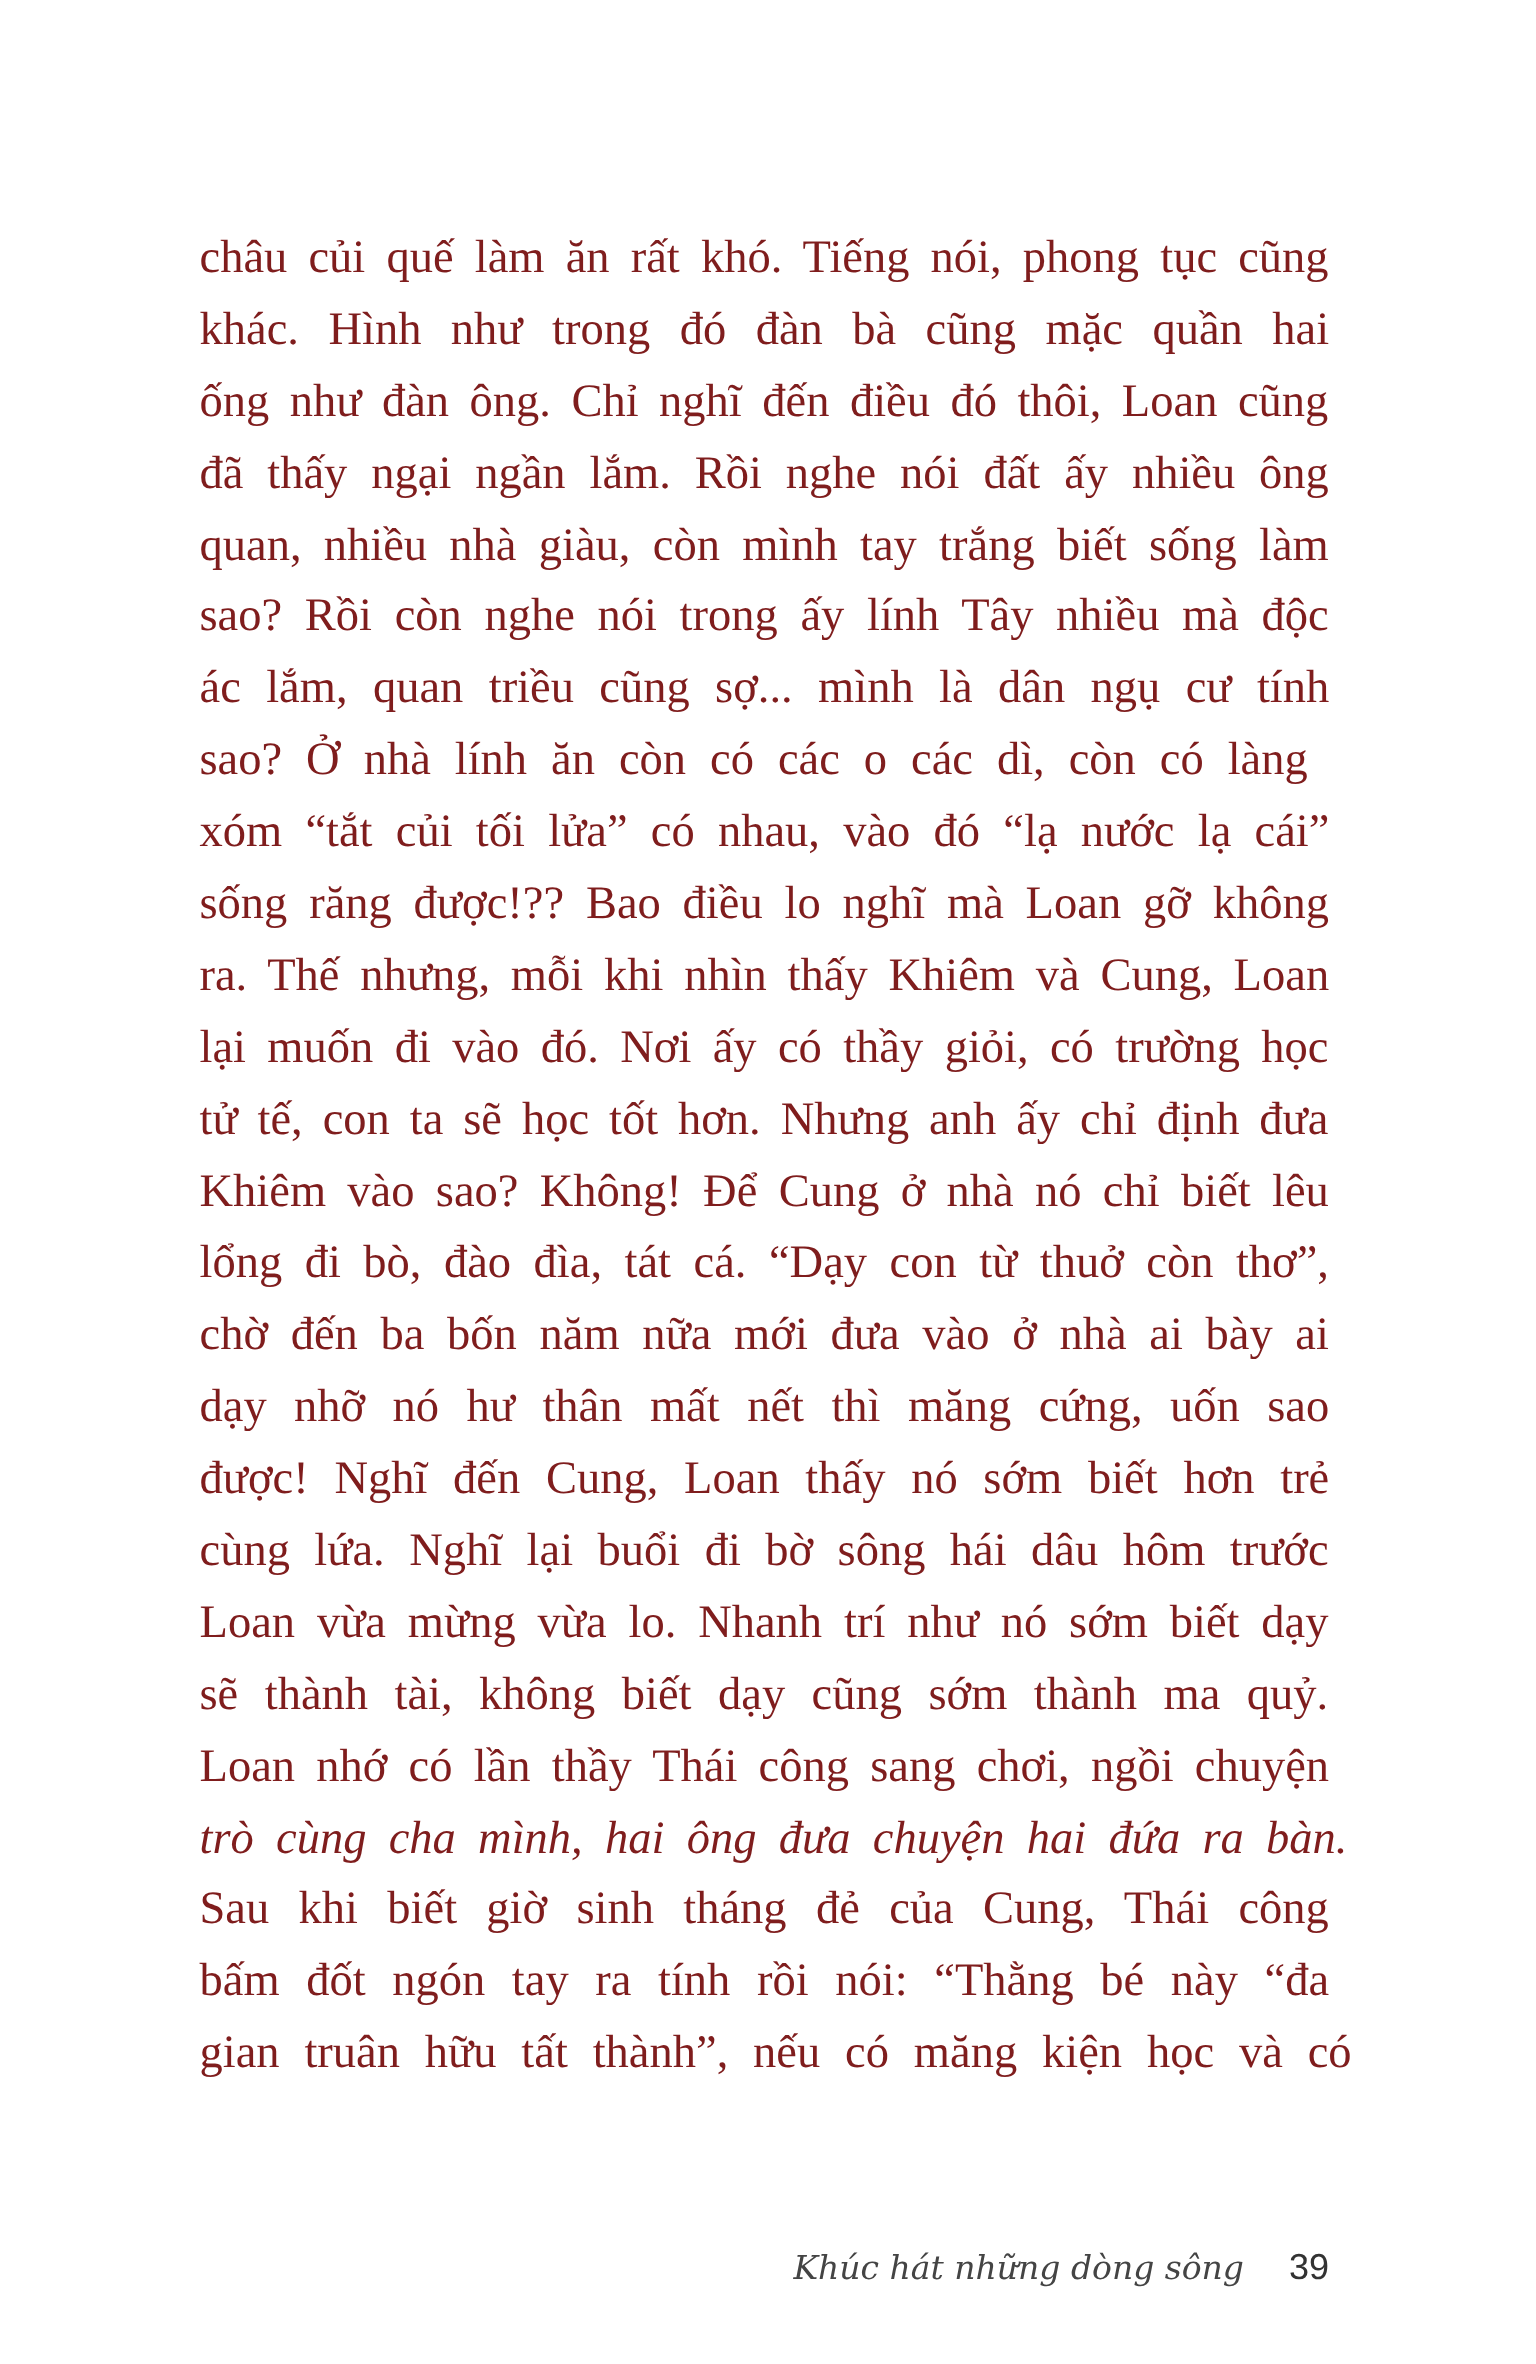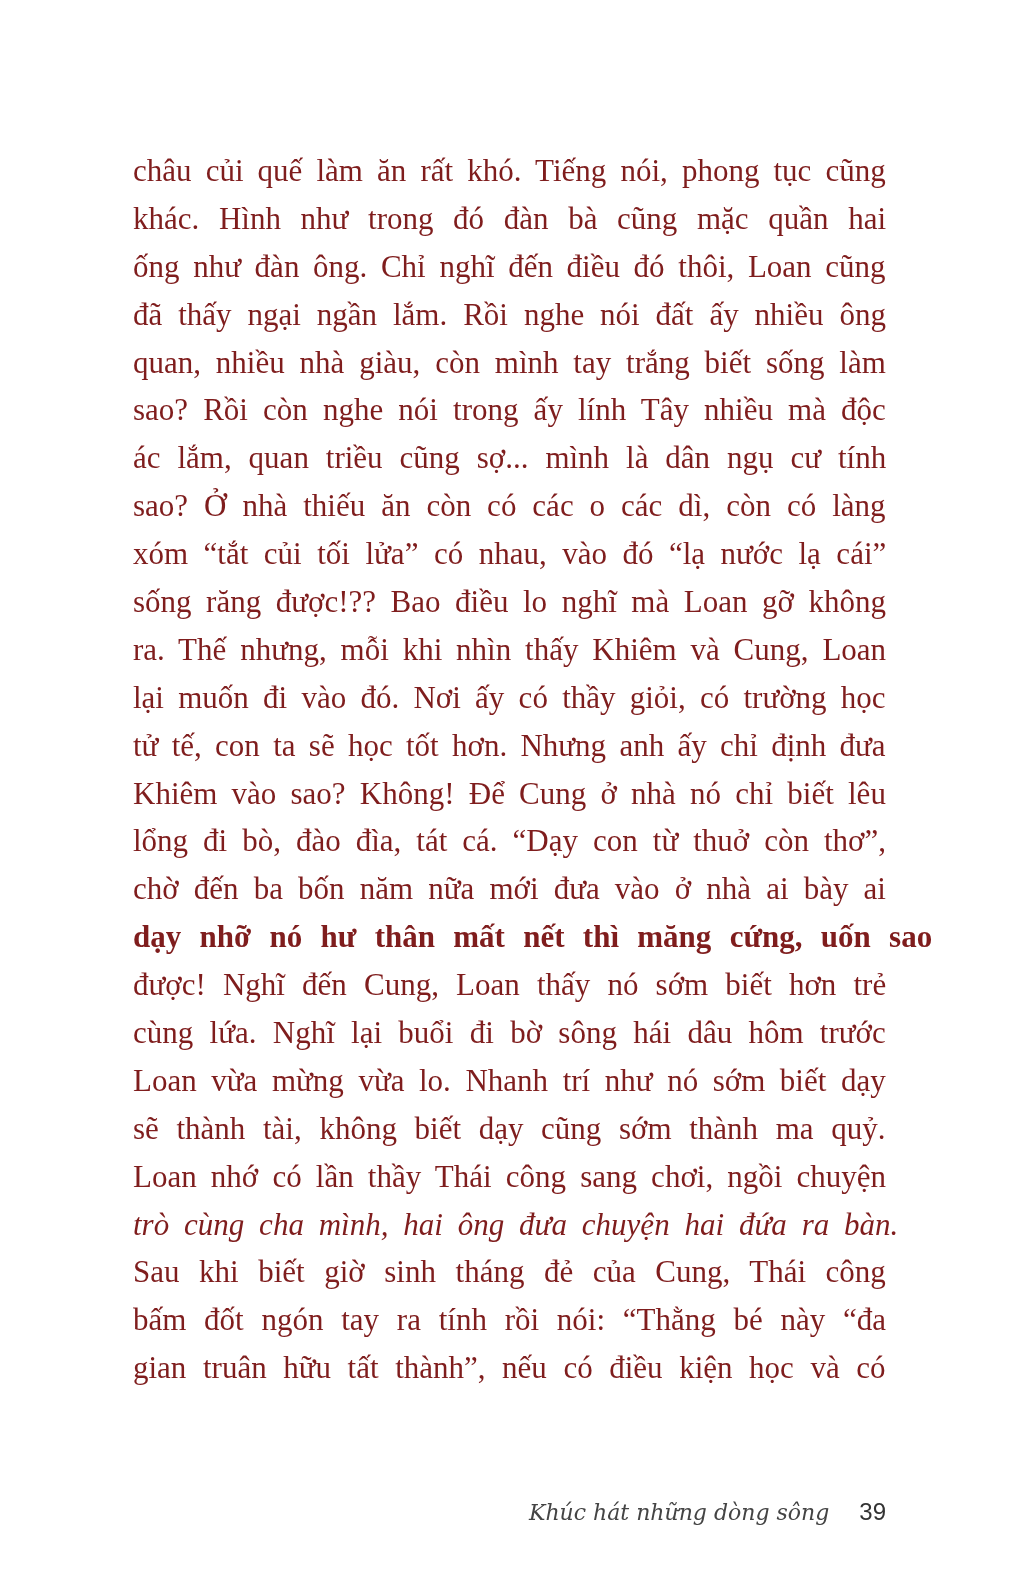--- a/index.html
+++ b/index.html
@@ -68,38 +68,38 @@
 
 <div class="page">
   <div class="body-text">
     <span class="line" style="word-spacing: 6.36364px; display: block; text-align: left; text-align-last: left;">châu củi quế làm ăn rất khó. Tiếng nói, phong tục cũng</span>
     <span class="line" style="word-spacing: 11.9px; display: block; text-align: left; text-align-last: left;">khác. Hình như trong đó đàn bà cũng mặc quần hai</span>
     <span class="line" style="word-spacing: 5.90909px; display: block; text-align: left; text-align-last: left;">ống như đàn ông. Chỉ nghĩ đến điều đó thôi, Loan cũng</span>
     <span class="line" style="word-spacing: 8.18182px; display: block; text-align: left; text-align-last: left;">đã thấy ngại ngần lắm. Rồi nghe nói đất ấy nhiều ông</span>
     <span class="line" style="word-spacing: 7.1px; display: block; text-align: left; text-align-last: left;">quan, nhiều nhà giàu, còn mình tay trắng biết sống làm</span>
     <span class="line" style="word-spacing: 7.36364px; display: block; text-align: right; text-align-last: left;">sao? Rồi còn nghe nói trong ấy lính Tây nhiều mà độc</span>
     <span class="line" style="word-spacing: 9.18182px; display: block; text-align: left; text-align-last: left;">ác lắm, quan triều cũng sợ... mình là dân ngụ cư tính</span>
-    <span class="line" style="word-spacing: 8.23077px; display: block; text-align: left; text-align-last: left;">sao? Ở nhà thiếu ăn còn có các o các dì, còn có làng</span>
+    <span class="line" style="word-spacing: 8.23077px; display: block; text-align: left; text-align-last: left;">sao? Ở nhà lính ăn còn có các o các dì, còn có làng</span>
     <span class="line" style="word-spacing: 7.75px; display: block; text-align: left; text-align-last: left;">xóm “tắt củi tối lửa” có nhau, vào đó “lạ nước lạ cái”</span>
     <span class="line" style="word-spacing: 6.8px; display: block; text-align: left; text-align-last: left;">sống răng được!?? Bao điều lo nghĩ mà Loan gỡ không</span>
     <span class="line" style="word-spacing: 6.1px; display: block; text-align: left; text-align-last: left;">ra. Thế nhưng, mỗi khi nhìn thấy Khiêm và Cung, Loan</span>
     <span class="line" style="word-spacing: 6.5px; display: block; text-align: left; text-align-last: left;">lại muốn đi vào đó. Nơi ấy có thầy giỏi, có trường học</span>
     <span class="line" style="word-spacing: 5.53846px; display: block; text-align: center; text-align-last: left;">tử tế, con ta sẽ học tốt hơn. Nhưng anh ấy chỉ định đưa</span>
     <span class="line" style="word-spacing: 6.45455px; display: block; text-align: left; text-align-last: left;">Khiêm vào sao? Không! Để Cung ở nhà nó chỉ biết lêu</span>
     <span class="line" style="word-spacing: 7.25px; display: block; text-align: left; text-align-last: left;">lổng đi bò, đào đìa, tát cá. “Dạy con từ thuở còn thơ”,</span>
     <span class="line" style="word-spacing: 7.38462px; display: block; text-align: right; text-align-last: left;">chờ đến ba bốn năm nữa mới đưa vào ở nhà ai bày ai</span>
-    <span class="line" style="word-spacing: 10.5455px; display: block; text-align: left; text-align-last: left; font-weight: bold;">dạy nhỡ nó hư thân mất nết thì măng cứng, uốn sao</span>
+    <span class="line" style="word-spacing: 10.5455px; display: block; text-align: left; text-align-last: left;">dạy nhỡ nó hư thân mất nết thì măng cứng, uốn sao</span>
     <span class="line" style="word-spacing: 9.4px; display: block; text-align: left; text-align-last: left;">được! Nghĩ đến Cung, Loan thấy nó sớm biết hơn trẻ</span>
     <span class="line" style="word-spacing: 8.54545px; display: block; text-align: left; text-align-last: left;">cùng lứa. Nghĩ lại buổi đi bờ sông hái dâu hôm trước</span>
     <span class="line" style="word-spacing: 6.81818px; display: block; text-align: left; text-align-last: left;">Loan vừa mừng vừa lo. Nhanh trí như nó sớm biết dạy</span>
     <span class="line" style="word-spacing: 9.9px; display: block; text-align: left; text-align-last: left;">sẽ thành tài, không biết dạy cũng sớm thành ma quỷ.</span>
     <span class="line" style="word-spacing: 6.4px; display: block; text-align: left; text-align-last: left;">Loan nhớ có lần thầy Thái công sang chơi, ngồi chuyện</span>
     <span class="line" style="word-spacing: 7.09091px; display: block; text-align: left; text-align-last: left; font-style: italic;">trò cùng cha mình, hai ông đưa chuyện hai đứa ra bàn.</span>
     <span class="line" style="word-spacing: 11.8px; display: block; text-align: left; text-align-last: left;">Sau khi biết giờ sinh tháng đẻ của Cung, Thái công</span>
     <span class="line" style="word-spacing: 10px; display: block; text-align: center; text-align-last: left;">bấm đốt ngón tay ra tính rồi nói: “Thằng bé này “đa</span>
-    <span class="line" style="word-spacing: 8.81818px; display: block; text-align: left; text-align-last: left;">gian truân hữu tất thành”, nếu có điều kiện học và có</span>
+    <span class="line" style="word-spacing: 8.81818px; display: block; text-align: left; text-align-last: left;">gian truân hữu tất thành”, nếu có măng kiện học và có</span>
   </div>
 
   <div class="footer">
     <span class="running-title">Khúc hát những dòng sông</span>
     <span class="page-number">39</span>
   </div>
 </div>
 
 </body></html>

